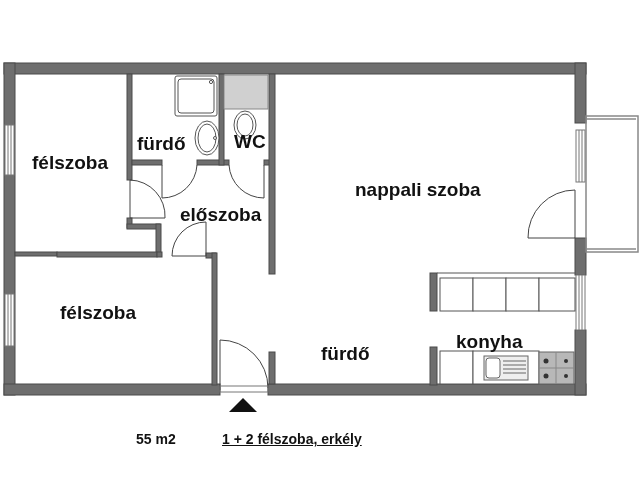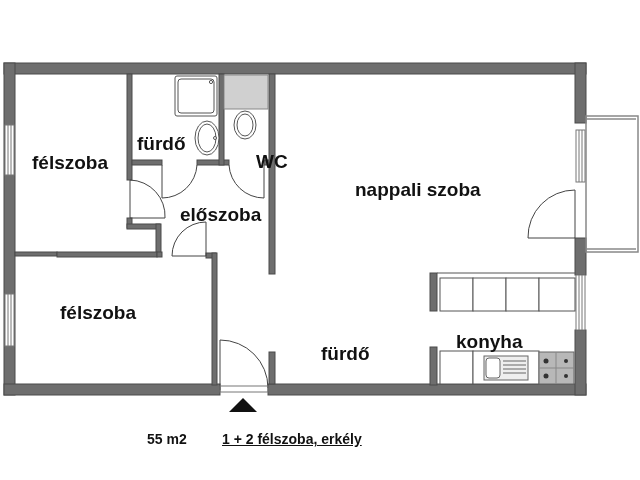--- a/index.html
+++ b/index.html
@@ -149,21 +149,21 @@
     <circle cx="566" cy="361" r="2" fill="#333"></circle>
     <circle cx="546" cy="376" r="2.5" fill="#333"></circle>
     <circle cx="566" cy="376" r="2" fill="#333"></circle>
   </g>
 
   <polygon points="229,412 243,398 257,412" fill="#111"></polygon>
 </svg>
 
 <span class="room-label" style="left:32px; top:152px;">félszoba</span>
 <span class="room-label" style="left:137px; top:133px;">fürdő</span>
-<span class="room-label" style="left:234px; top:151px;margin-left:22px;">WC</span>
+<span class="room-label" style="left:234px; top:131px;">WC</span>
 <span class="room-label" style="left:180px; top:204px;">előszoba</span>
 <span class="room-label" style="left:355px; top:179px;">nappali szoba</span>
 <span class="room-label" style="left:60px; top:302px;">félszoba</span>
 <span class="room-label" style="left:321px; top:343px;">fürdő</span>
 <span class="room-label" style="left:456px; top:331px;">konyha</span>
 
-<span class="caption" style="left:147px; top:431px;">55 m2</span>
+<span class="caption" style="left:136px; top:431px;">55 m2</span>
 <span class="caption" style="left:222px; top:431px;text-decoration:underline;">1 + 2 félszoba, erkély</span>
 
 </body></html>

